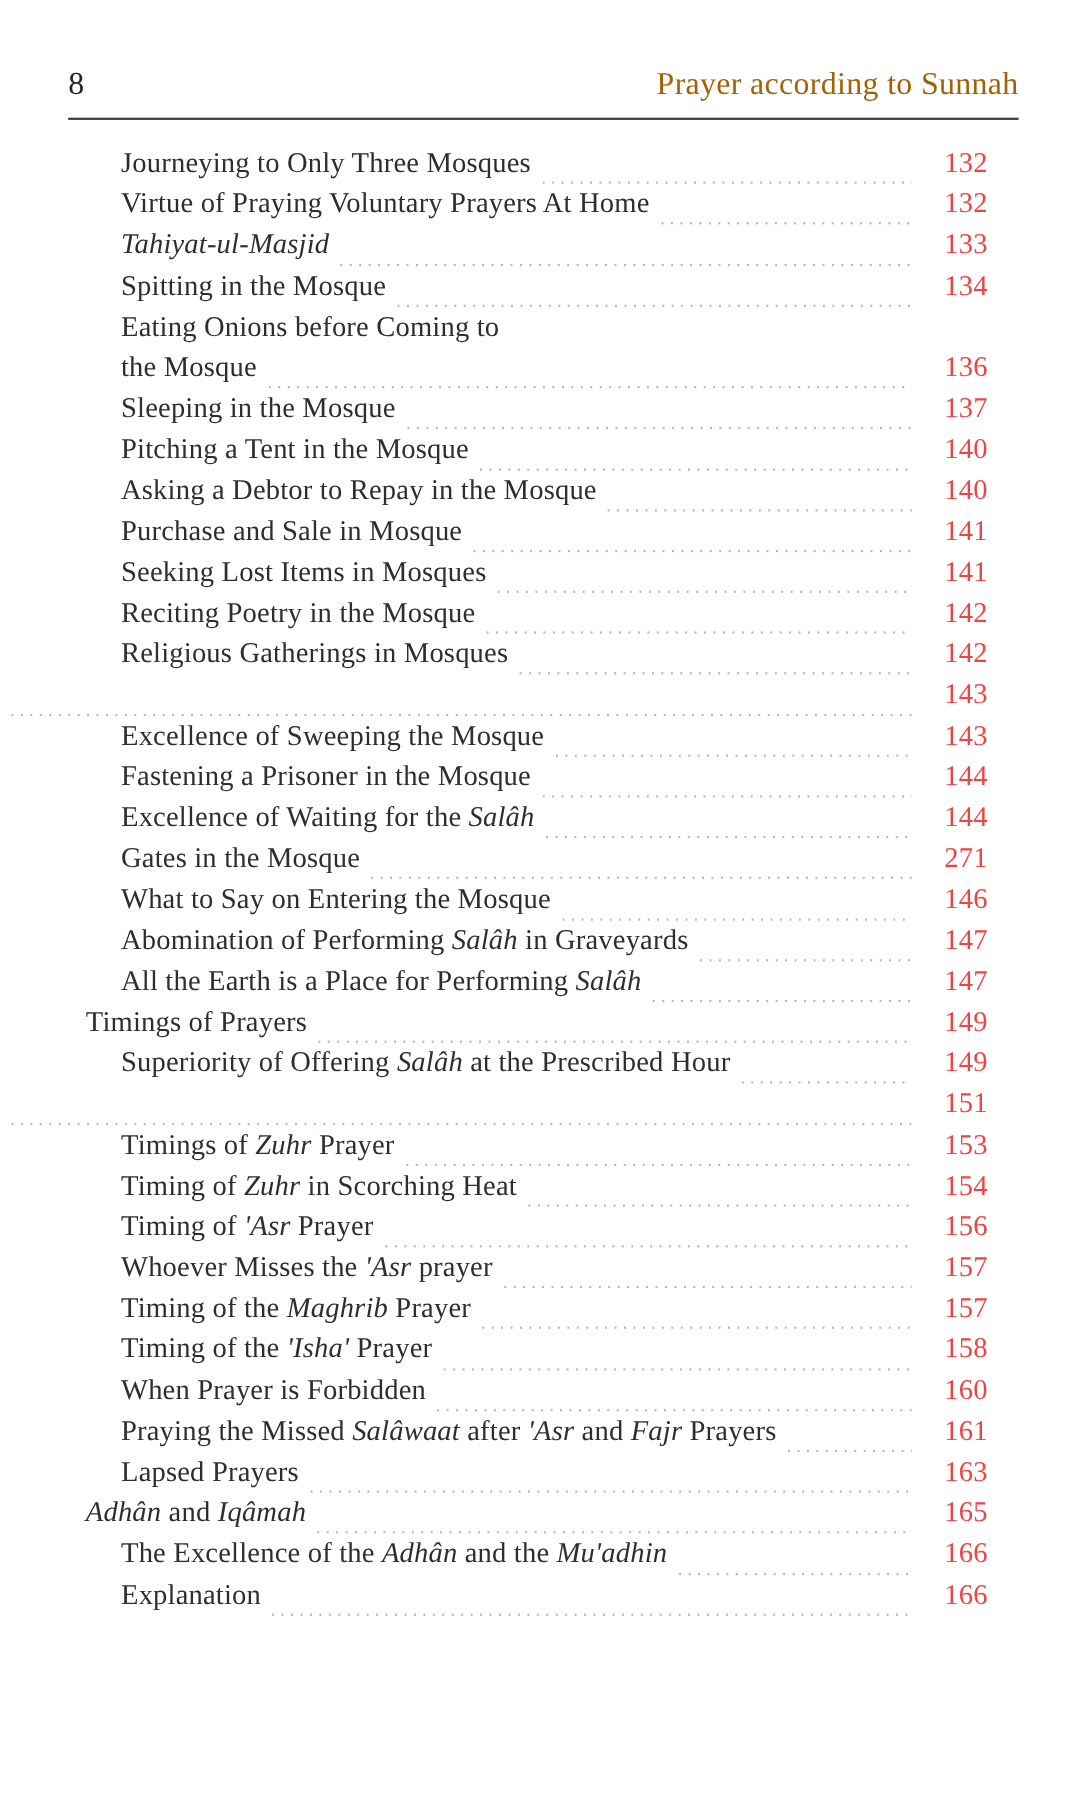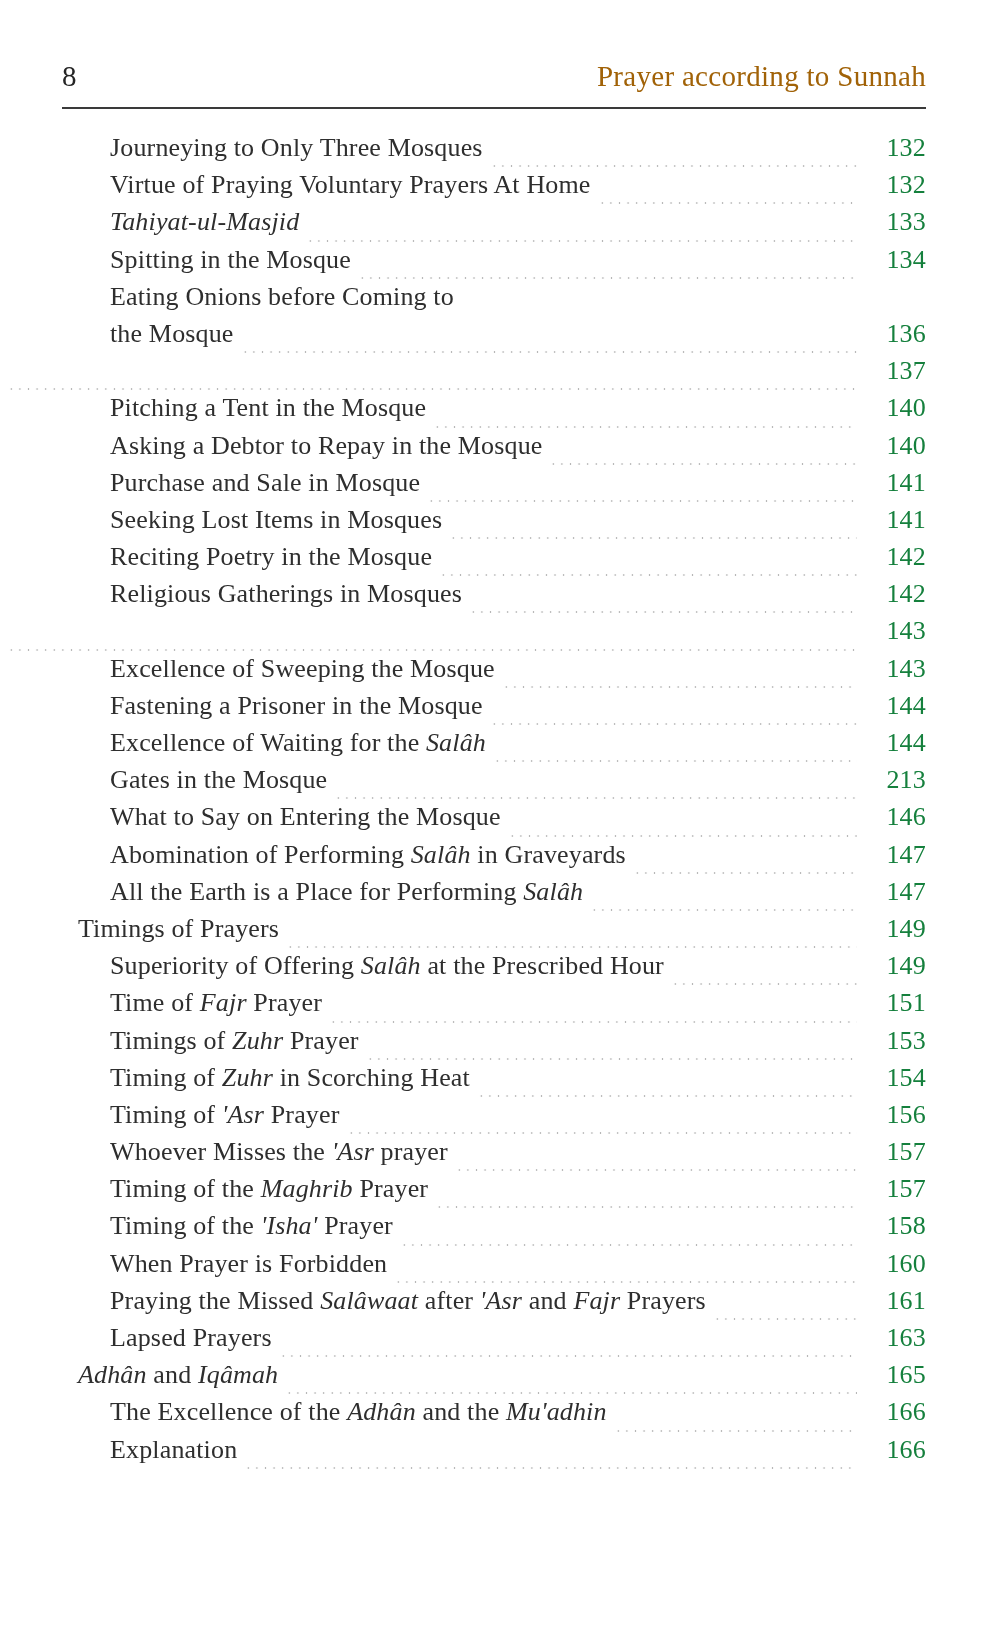--- a/index.html
+++ b/index.html
@@ -57,21 +57,21 @@
     position: absolute;
     left: 0;
     top: 135px;
     width: 988px;
   }
   .toc-row {
     display: flex;
     align-items: baseline;
     width: 988px;
     box-sizing: border-box;
-    padding-right: 62px;
+    padding-right: 90px;
     height: 37.2px;
   }
   .toc-row .label {
     white-space: nowrap;
     font-size: 26px;
     line-height: 1;
     color: #2e2e2e;
     letter-spacing: 0.15px;
     flex: 0 0 auto;
   }
@@ -95,21 +95,21 @@
     background-size: 8.6px 2px;
     background-repeat: repeat-x;
     opacity: 0.85;
   }
   .toc-row .page-no {
     flex: 0 0 auto;
     width: 62px;
     text-align: right;
     font-size: 26px;
     line-height: 1;
-    color: #15803d;
+    color: #ef4444;
     letter-spacing: 0.2px;
   }
 
   
   .lvl-0 .label { padding-left: 78px; }
   .lvl-1 .label { padding-left: 110px; }
 
   
   .toc-row.no-leader .leader::after { background: none; }
 
@@ -153,20 +153,21 @@
         <span class="label">Eating Onions before Coming to</span>
         <span class="leader"></span>
         <span class="page-no"></span>
       </div>
       <div class="toc-row lvl-1">
         <span class="label">the Mosque</span>
         <span class="leader"></span>
         <span class="page-no">136</span>
       </div>
       <div class="toc-row lvl-1">
+        <span class="label">Sleeping in the Mosque</span>
         <span class="leader"></span>
         <span class="page-no">137</span>
       </div>
       <div class="toc-row lvl-1">
         <span class="label">Pitching a Tent in the Mosque</span>
         <span class="leader"></span>
         <span class="page-no">140</span>
       </div>
       <div class="toc-row lvl-1">
         <span class="label">Asking a Debtor to Repay in the Mosque</span>
@@ -208,21 +209,21 @@
         <span class="page-no">144</span>
       </div>
       <div class="toc-row lvl-1">
         <span class="label"><span>Excellence of Waiting for the </span><i>Salâh</i></span>
         <span class="leader"></span>
         <span class="page-no">144</span>
       </div>
       <div class="toc-row lvl-1">
         <span class="label">Gates in the Mosque</span>
         <span class="leader"></span>
-        <span class="page-no">213</span>
+        <span class="page-no">271</span>
       </div>
       <div class="toc-row lvl-1">
         <span class="label">What to Say on Entering the Mosque</span>
         <span class="leader"></span>
         <span class="page-no">146</span>
       </div>
       <div class="toc-row lvl-1">
         <span class="label"><span>Abomination of Performing </span><i>Salâh</i><span> in Graveyards</span></span>
         <span class="leader"></span>
         <span class="page-no">147</span>
@@ -236,21 +237,20 @@
         <span class="label">Timings of Prayers</span>
         <span class="leader"></span>
         <span class="page-no">149</span>
       </div>
       <div class="toc-row lvl-1">
         <span class="label"><span>Superiority of Offering </span><i>Salâh</i><span> at the Prescribed Hour</span></span>
         <span class="leader"></span>
         <span class="page-no">149</span>
       </div>
       <div class="toc-row lvl-1">
-        <span class="label"><span>Time of </span><i>Fajr</i><span> Prayer</span></span>
         <span class="leader"></span>
         <span class="page-no">151</span>
       </div>
       <div class="toc-row lvl-1">
         <span class="label"><span>Timings of </span><i>Zuhr</i><span> Prayer</span></span>
         <span class="leader"></span>
         <span class="page-no">153</span>
       </div>
       <div class="toc-row lvl-1">
         <span class="label"><span>Timing of </span><i>Zuhr</i><span> in Scorching Heat</span></span>

